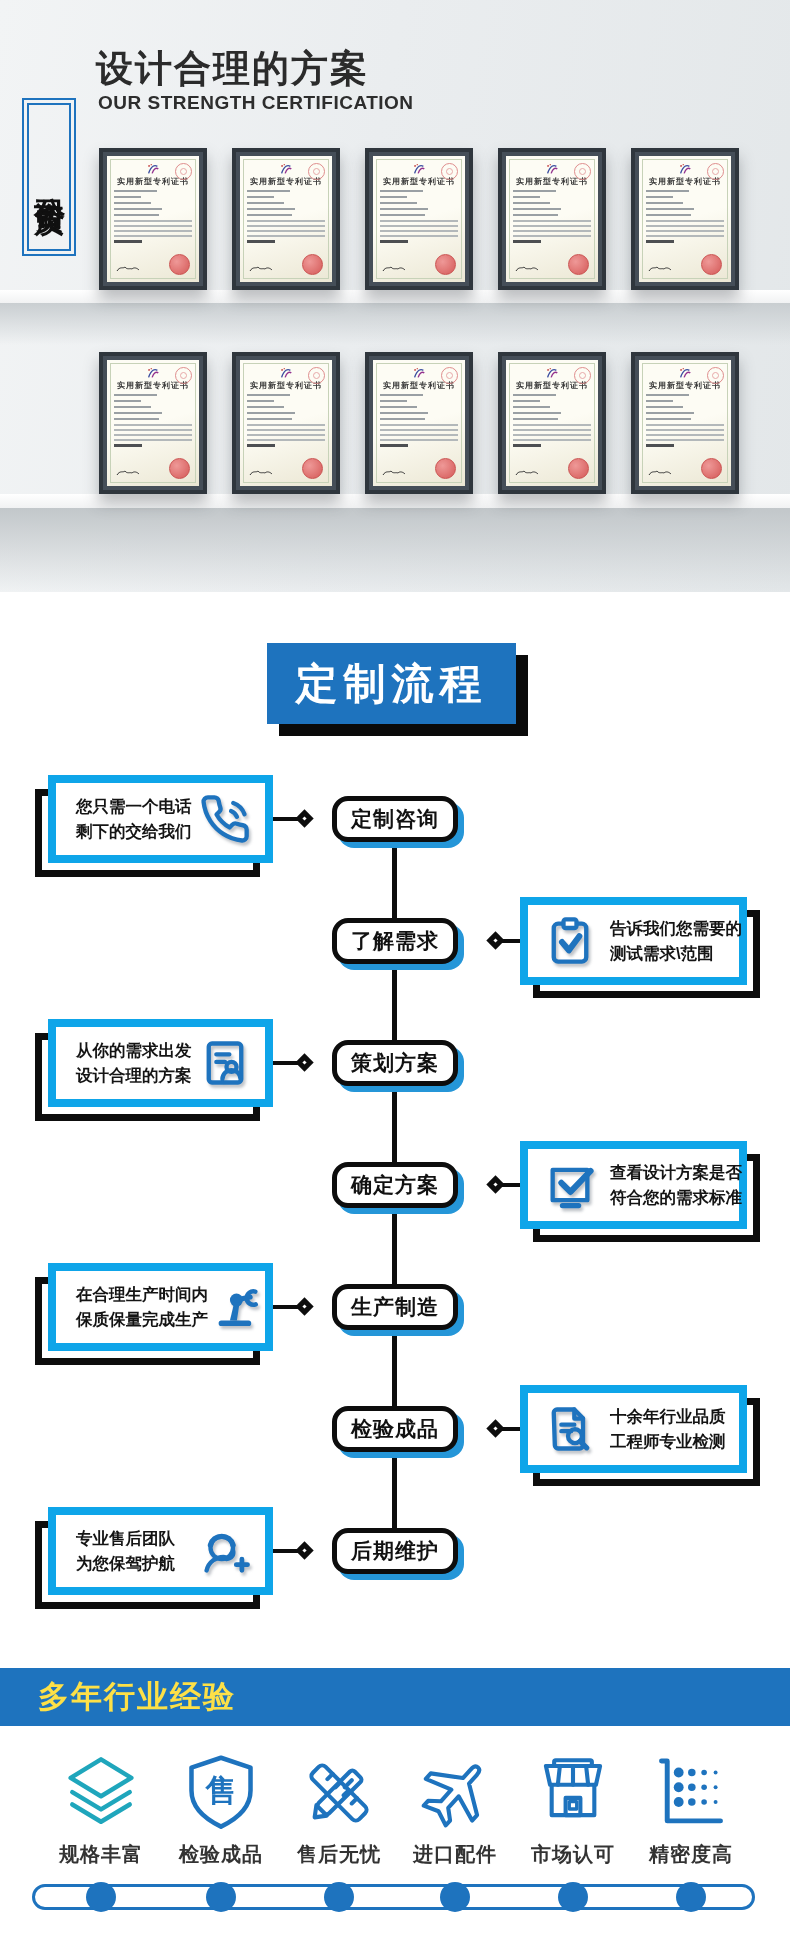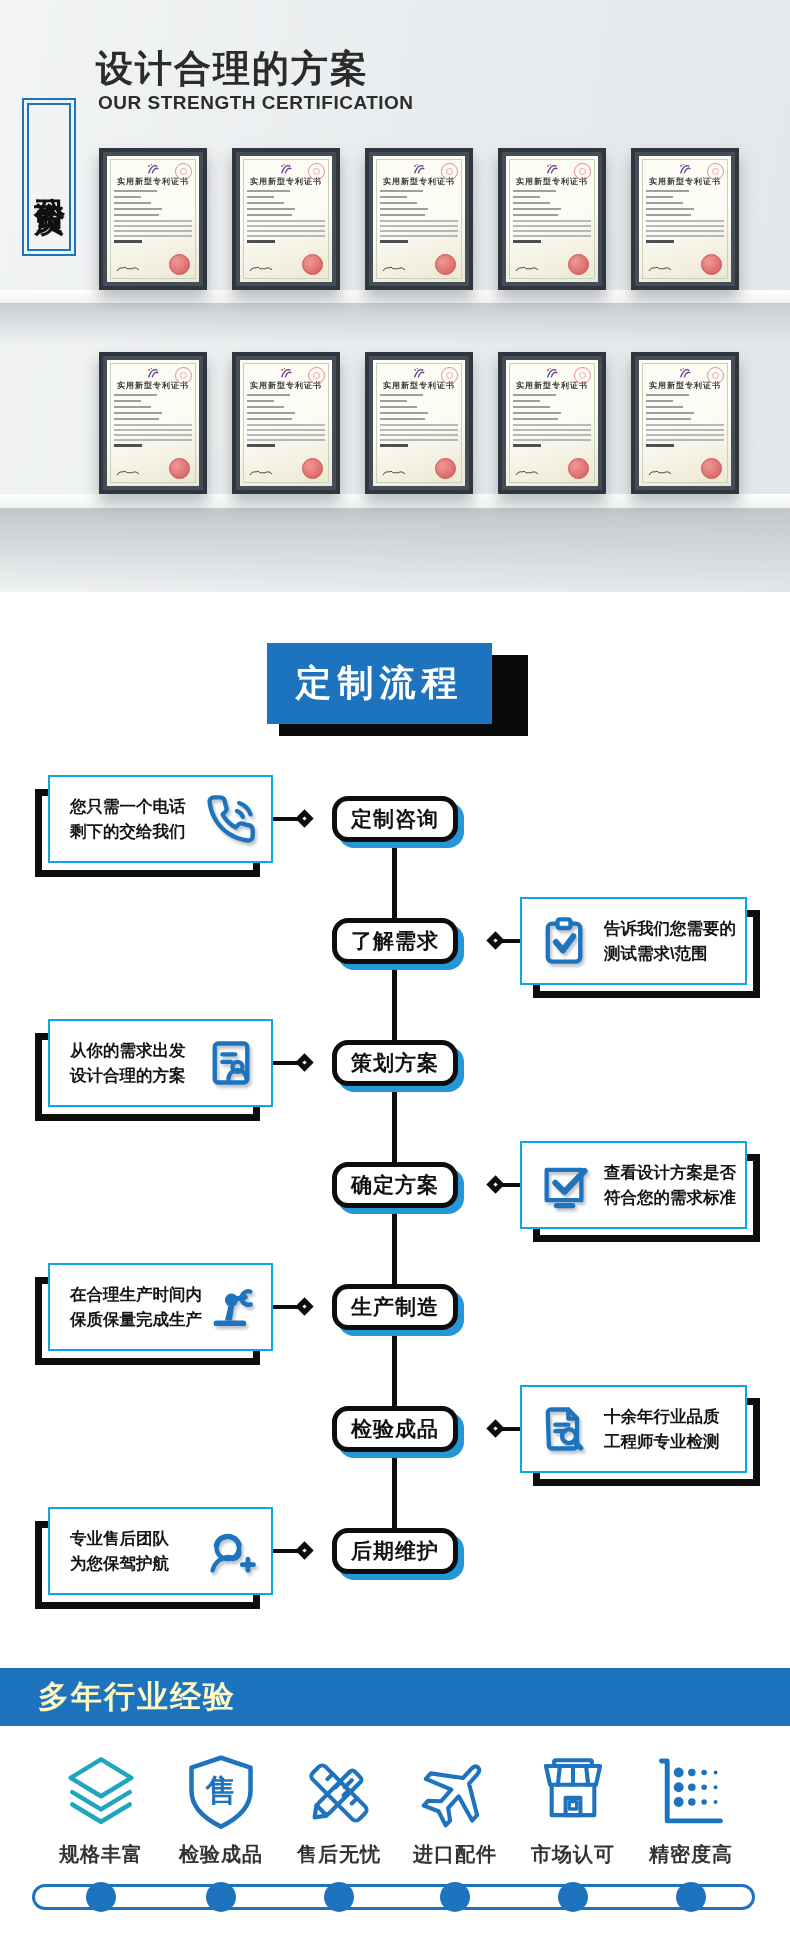--- a/index.html
+++ b/index.html
@@ -48,47 +48,47 @@
   .cl1{width:55%;} .cl2{width:34%;} .cl3{width:48%;} .cl4{width:62%;} .cl5{width:58%;}
   .cpara .cl{background:#b3b8ba;margin-bottom:3px;width:100%;}
   .cbar{width:36%;height:3px;background:#4d4f52;margin-top:3px;}
   .sig{position:absolute;left:8px;bottom:8px;}
   .seal-bottom{position:absolute;right:9px;bottom:7px;width:19px;height:19px;border-radius:50%;
                background:radial-gradient(circle at 35% 35%,#ef9090,#d24a4a);opacity:.9;
                border:1px solid #c54040;}
 
   
   .flow-header-shadow{left:279px;top:655px;width:249px;height:81px;background:#0a0a0a;}
-  .flow-header{left:267px;top:643px;width:225px;height:81px;background:#1E73BE;
+  .flow-header{left:267px;top:643px;width:249px;height:81px;background:#1E73BE;
                display:flex;align-items:center;justify-content:center;
-               color:#fff;font-size:36px;font-weight:800;letter-spacing:6px;}
+               color:#fff;font-size:42px;font-weight:800;letter-spacing:6px;}
   .spine{left:392px;top:819px;width:5px;height:732px;background:#0d0d0d;z-index:0;}
   .node{left:332px;width:126px;height:46px;box-sizing:border-box;background:#fff;
         border:5px solid #0d0d0d;border-radius:16px;box-shadow:6px 6px 0 #2596D8;
         display:flex;align-items:center;justify-content:center;
         font-size:21px;font-weight:800;color:#111;letter-spacing:1px;z-index:3;}
-  .sbox{width:225px;height:88px;box-sizing:border-box;background:#fff;border:2px solid #0ea5e9;
+  .sbox{width:225px;height:88px;box-sizing:border-box;background:#fff;border:8px solid #0ea5e9;
         display:flex;align-items:center;z-index:2;}
   .sbox.right{width:227px;}
   .sbox-shadow{width:225px;height:88px;box-sizing:border-box;border:7px solid #0d0d0d;z-index:1;}
   .sbox-shadow.right{width:227px;}
   .note{font-size:16.5px;line-height:25px;font-weight:700;color:#141414;white-space:nowrap;}
   .sbox.left .note{margin-left:20px;}
   .sbox.right .note{margin-left:12px;}
   .ficon{width:56px;height:56px;flex:0 0 auto;display:flex;align-items:center;justify-content:center;}
   .sbox.left .ficon{margin-left:auto;margin-right:12px;}
   .sbox.right .ficon{margin-left:14px;}
   .ficon svg{filter:drop-shadow(2px 3px 1.5px rgba(110,120,130,.45));}
   .hline{height:4px;background:#0d0d0d;z-index:1;}
   .dia{width:13px;height:13px;background:#0d0d0d;transform:rotate(45deg);z-index:1;}
   .dia::after{content:"";position:absolute;left:5px;top:5px;width:3px;height:3px;background:#fff;}
 
   
   .bottom-bar{left:0;top:1668px;width:790px;height:58px;background:#1E73BE;
-              display:flex;align-items:center;color:#fef9c3;}
+              display:flex;align-items:center;color:#fde047;}
   .bar-title{margin-left:38px;font-size:31px;font-weight:800;letter-spacing:2px;white-space:nowrap;}
   .bar-sub{margin-left:8px;font-size:19px;font-weight:700;letter-spacing:1px;white-space:nowrap;}
   .feature{top:1752px;width:120px;text-align:center;}
   .feature .flabel{margin-top:3px;font-size:20px;font-weight:700;color:#333;letter-spacing:1px;}
   .tl-pill{left:32px;top:1884px;width:723px;height:26px;box-sizing:border-box;
            border:3px solid #1E73BE;border-radius:15px;background:#fff;}
   .tl-dot{top:1882px;width:30px;height:30px;border-radius:50%;background:#1E73BE;}
 </style>
 </head>
 <body>

